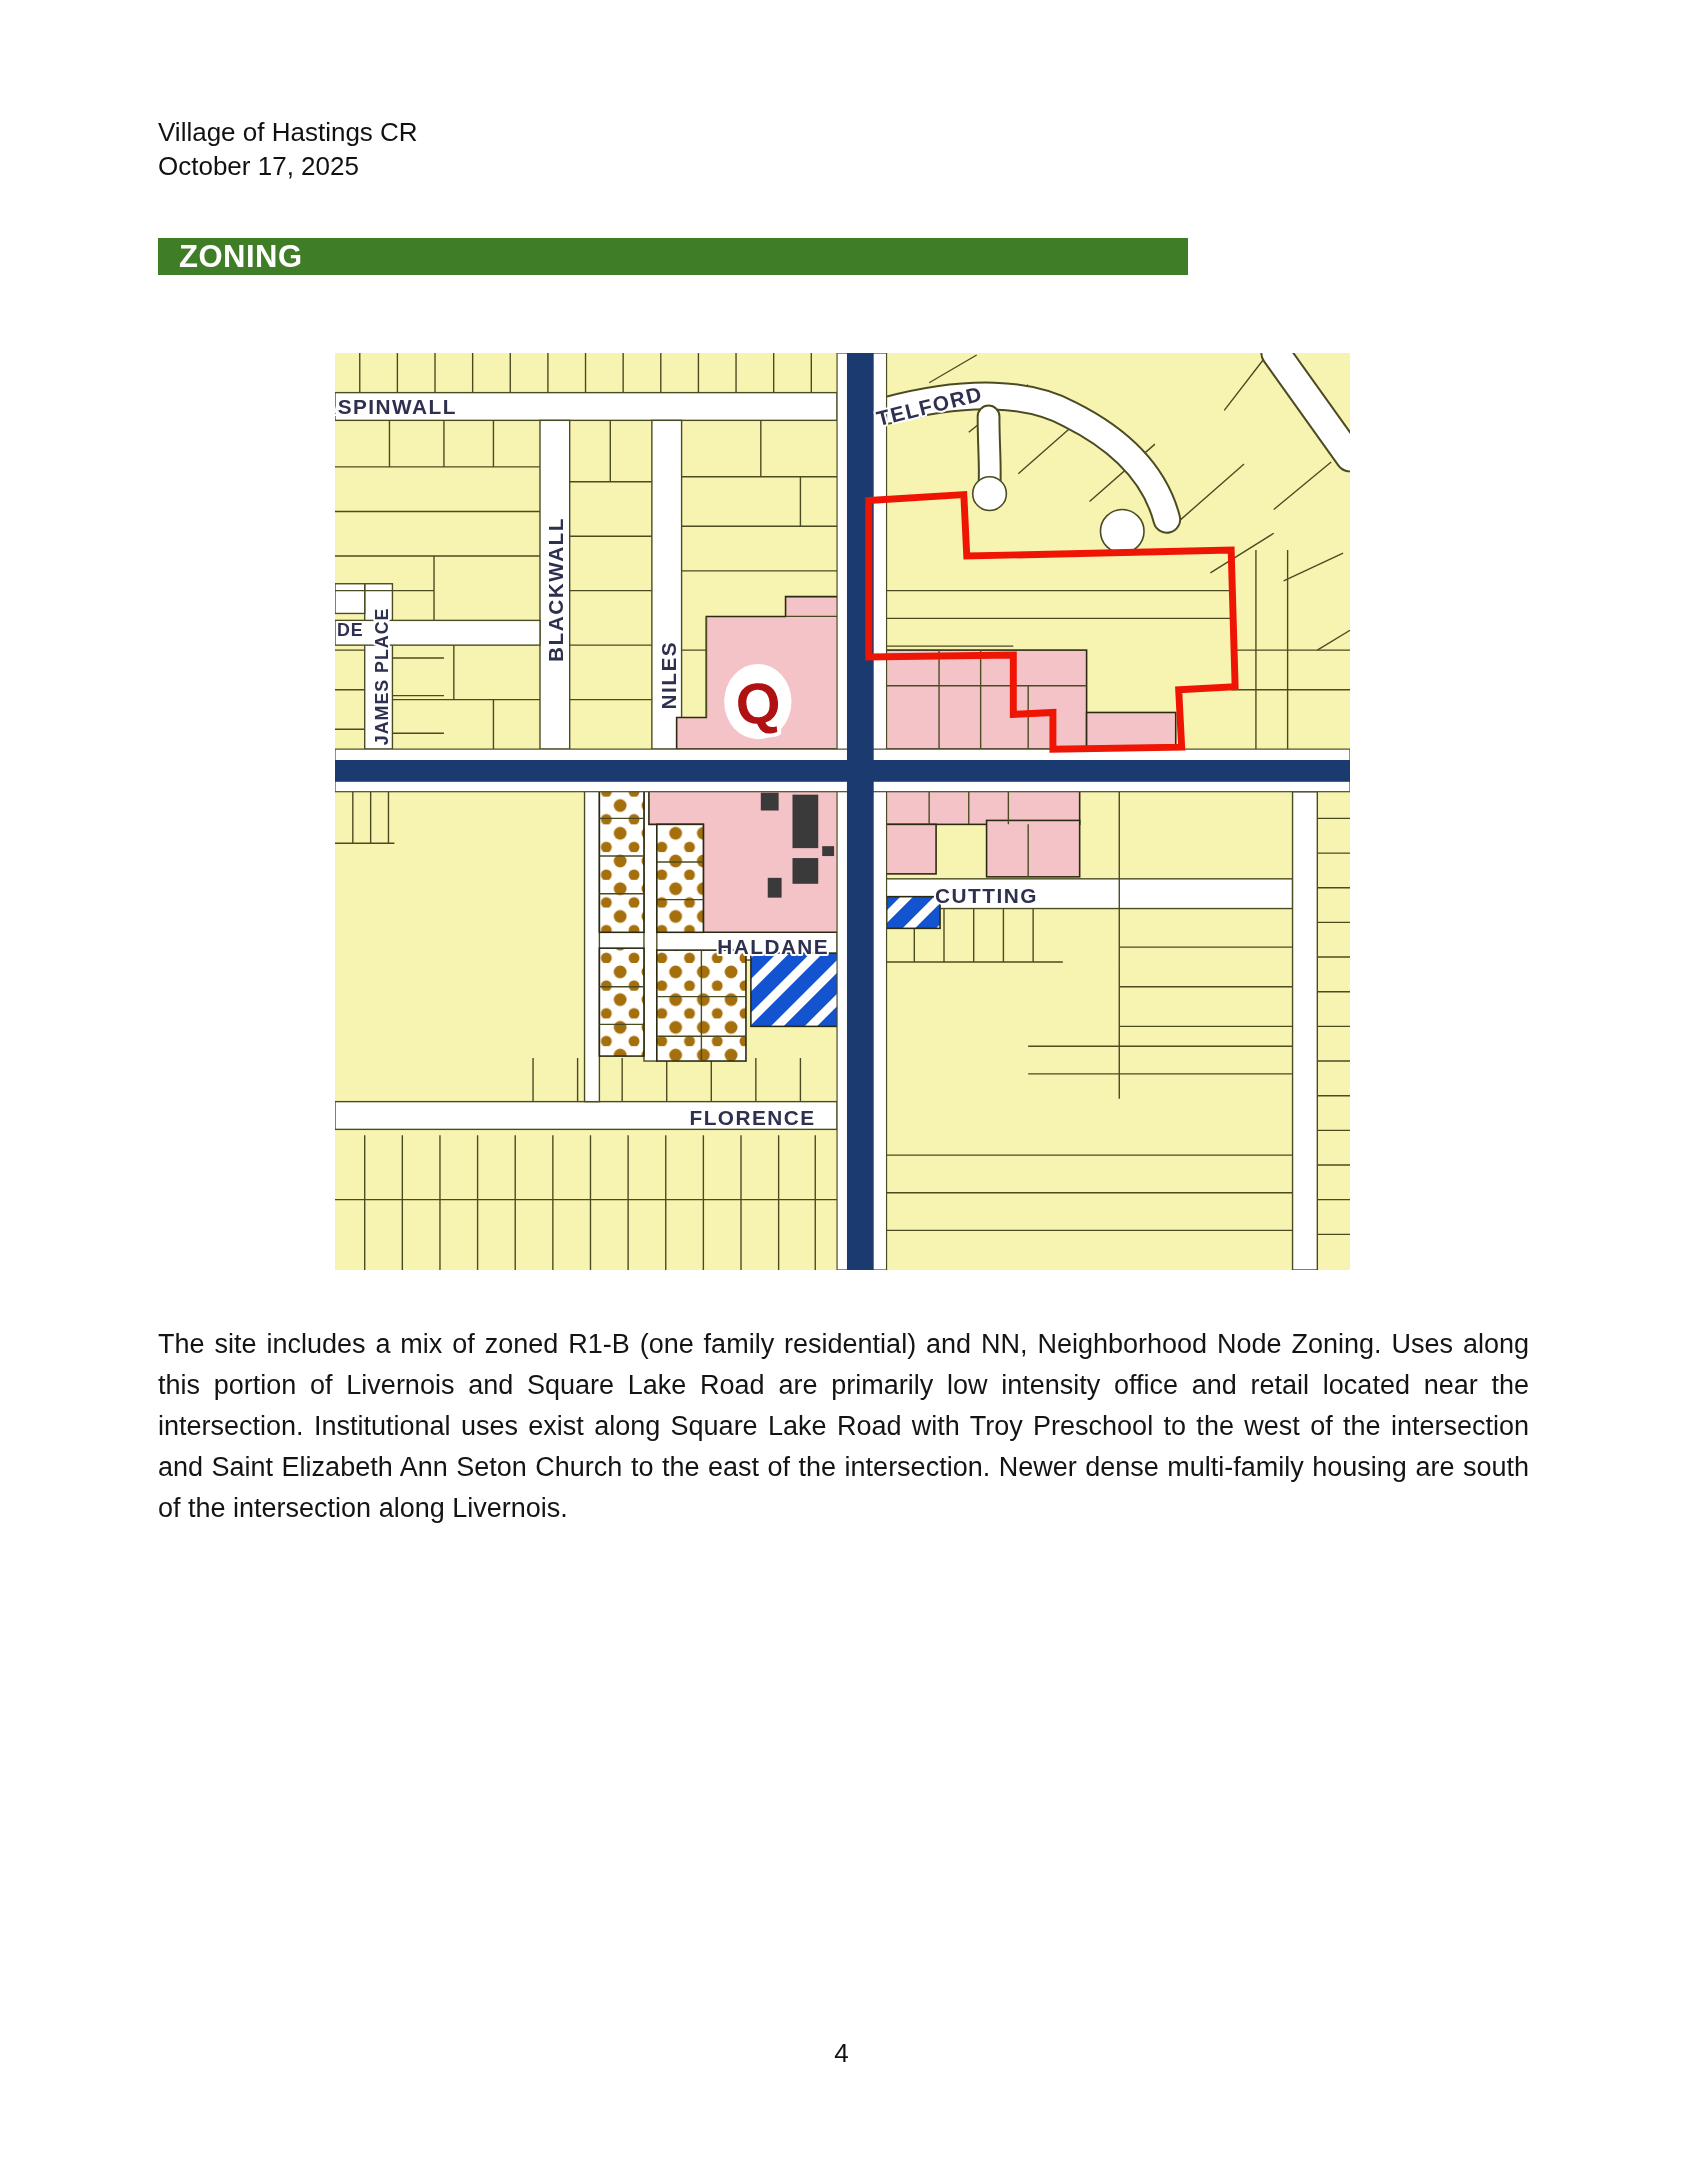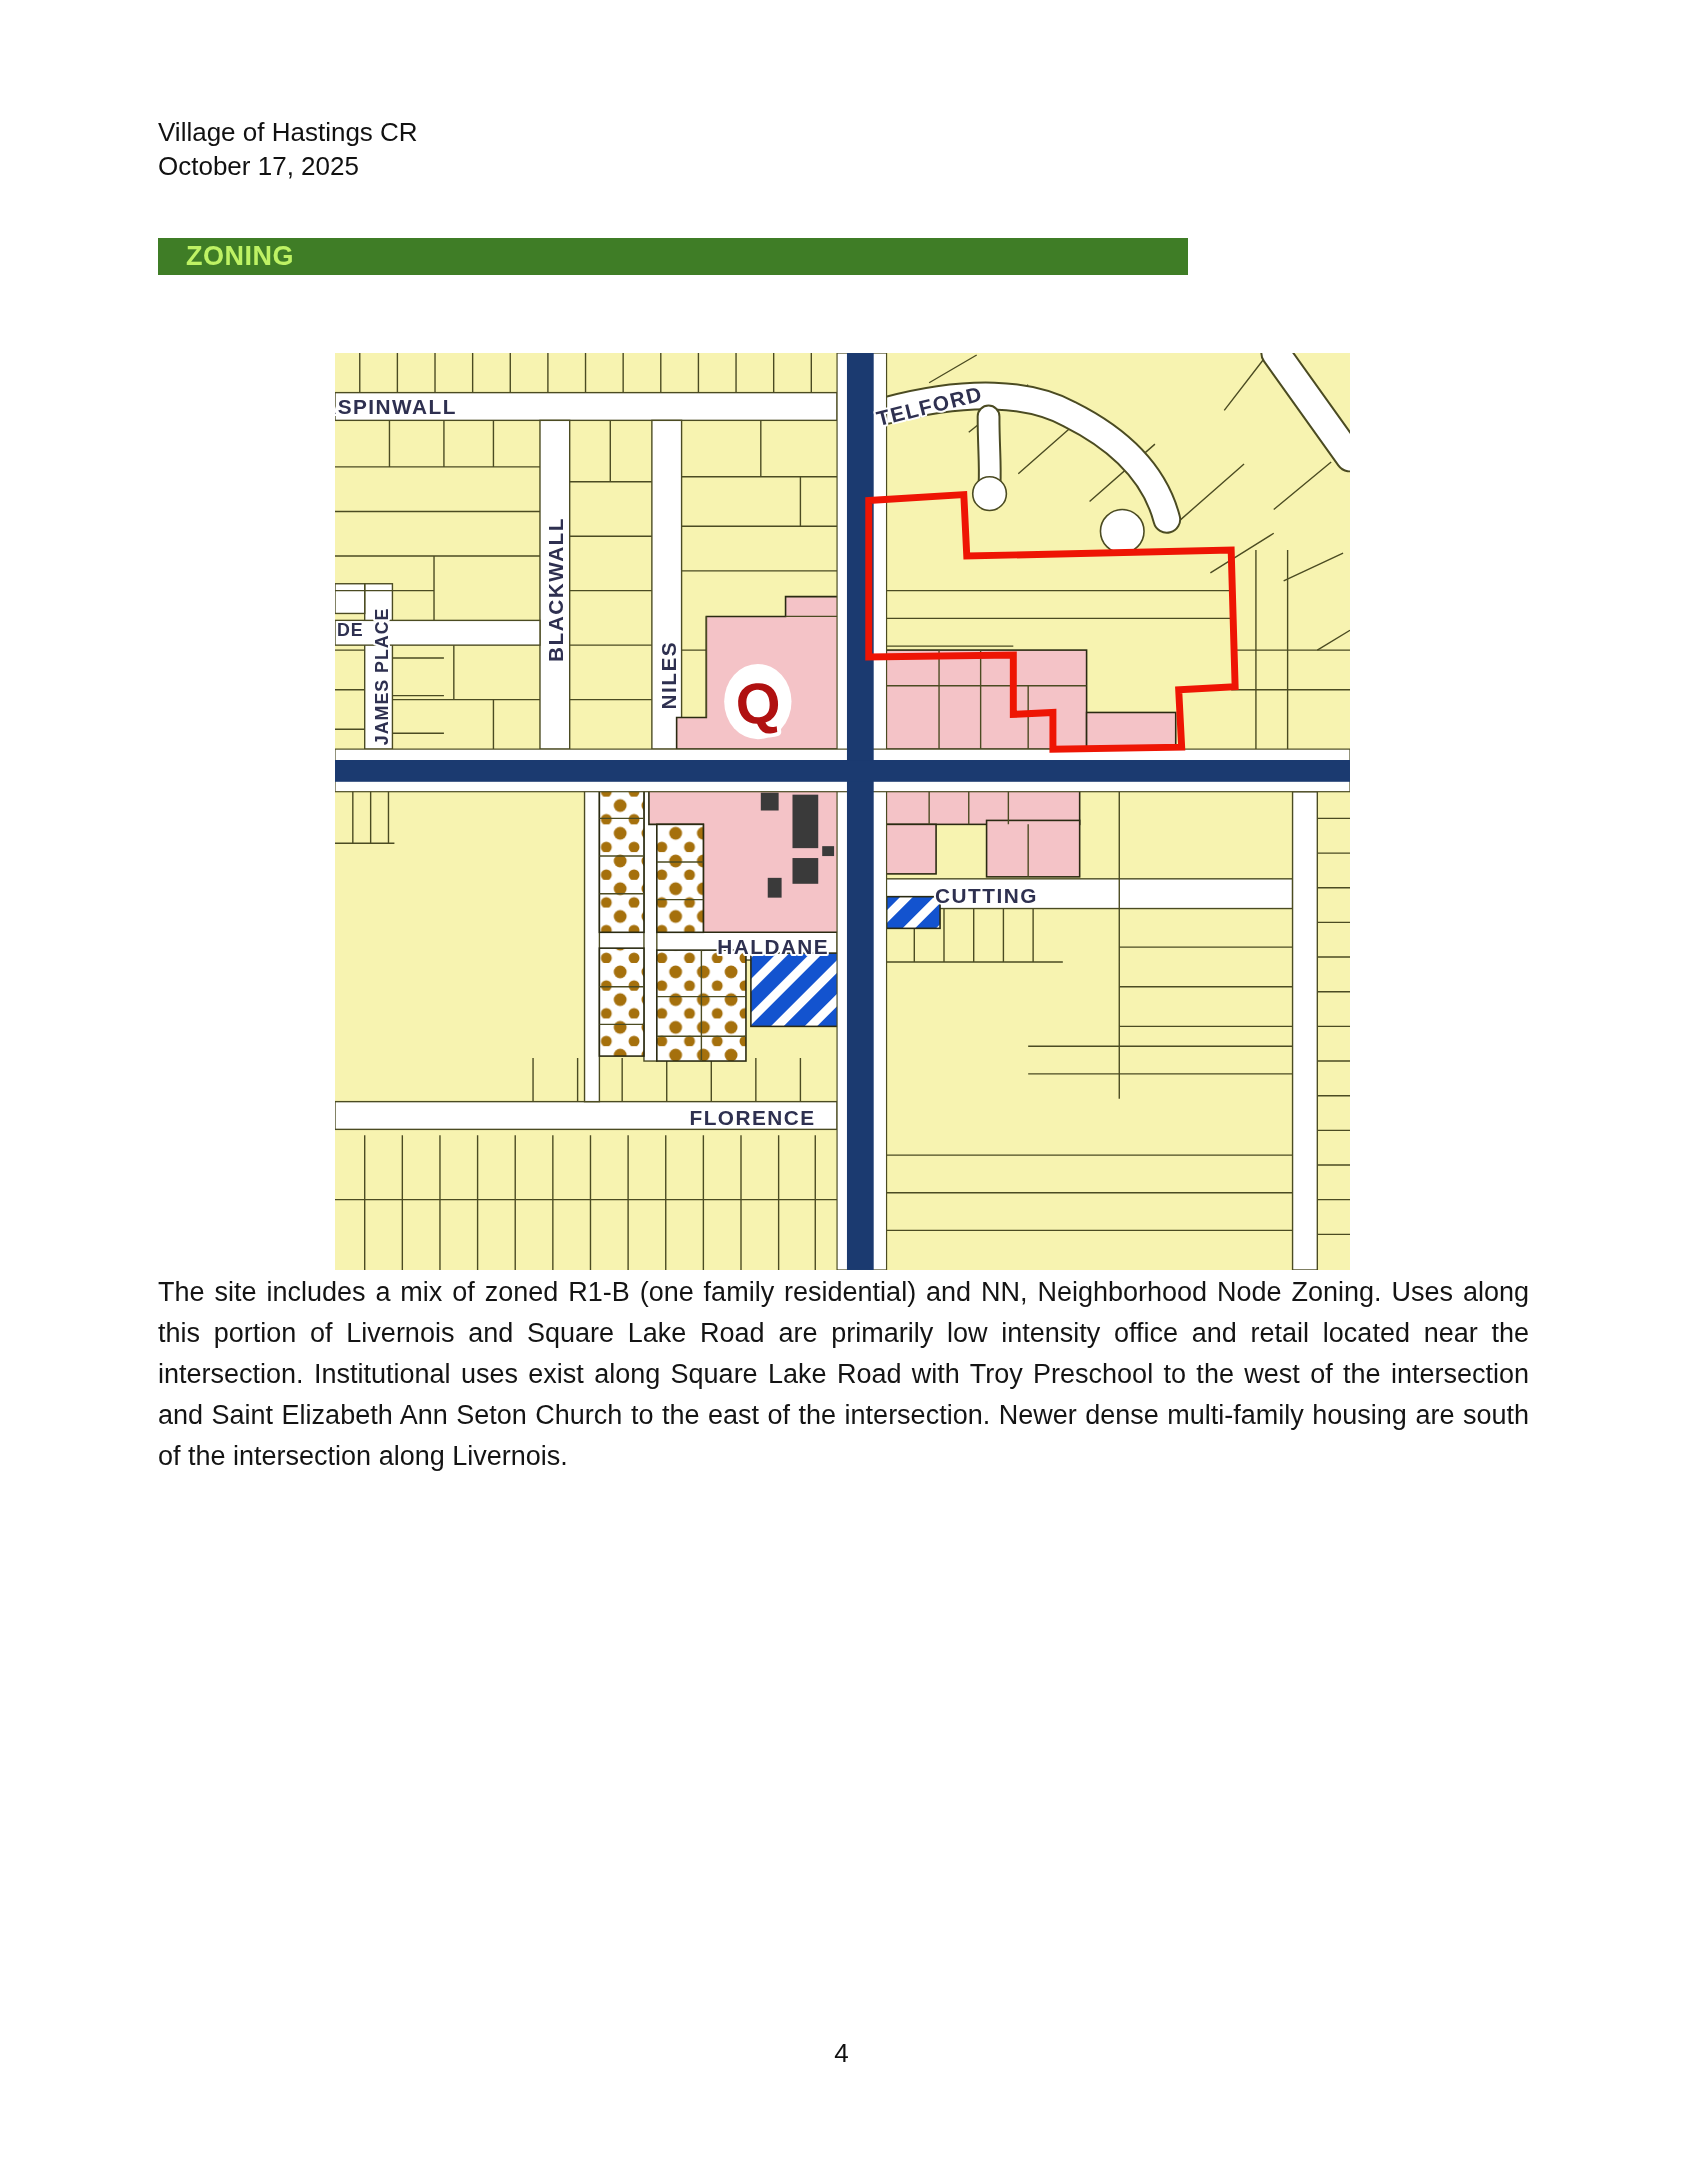--- a/index.html
+++ b/index.html
@@ -1,32 +1,32 @@
 <!DOCTYPE html>
 <html><head>
 <meta charset="utf-8">
 <style>
   html,body{margin:0;padding:0;background:#ffffff;}
   #page{position:relative;width:1683px;height:2178px;background:#ffffff;
         font-family:"Liberation Sans",sans-serif;color:#1a1a1a;overflow:hidden;margin-top:44px;}
   #hdr{position:absolute;left:158px;top:71px;font-size:26px;line-height:34px;color:#111;}
   #banner{position:absolute;left:158px;top:194px;width:1030px;height:37px;background:#3f7d26;}
-  #banner .t{display:block;padding-left:28px;line-height:37px;font-size:27px;font-weight:bold;
-             color:#bef264;letter-spacing:0.5px;}
+  #banner .t{display:block;padding-left:21px;line-height:37px;font-size:31px;font-weight:bold;
+             color:#ffffff;letter-spacing:0.5px;}
   #mapwrap{position:absolute;left:335px;top:309px;width:1015px;height:917px;}
   svg{display:block;}
   .street{fill:#ffffff;stroke:#4b4b22;stroke-width:1.4;}
   .pline{stroke:#4b4b22;stroke-width:1.4;fill:none;}
   .zone{stroke:#2a2a12;stroke-width:1.6;}
   .lbl{font-family:"Liberation Sans",sans-serif;font-weight:bold;font-size:21px;fill:#2e3050;
        letter-spacing:1.5px;stroke:#ffffff;stroke-width:4px;paint-order:stroke;stroke-linejoin:round;}
   .sm{font-size:18px;letter-spacing:1px;}
   .qtext{font-family:"Liberation Sans",sans-serif;font-weight:900;font-size:58px;fill:#b01111;
          stroke:#ffffff;stroke-width:8px;paint-order:stroke;stroke-linejoin:round;}
-  #para{position:absolute;left:158px;top:1228px;width:1371px;font-size:27px;line-height:41px;
+  #para{position:absolute;left:158px;top:1280px;width:1371px;font-size:27px;line-height:41px;
         text-align:justify;color:#141414;}
   #pageno{position:absolute;left:0;right:0;top:1994px;text-align:center;font-size:26px;color:#111;}
 </style>
 </head>
 <body>
 
 <div id="page">
 
   <div id="hdr">
     <div>Village of Hastings CR</div>

